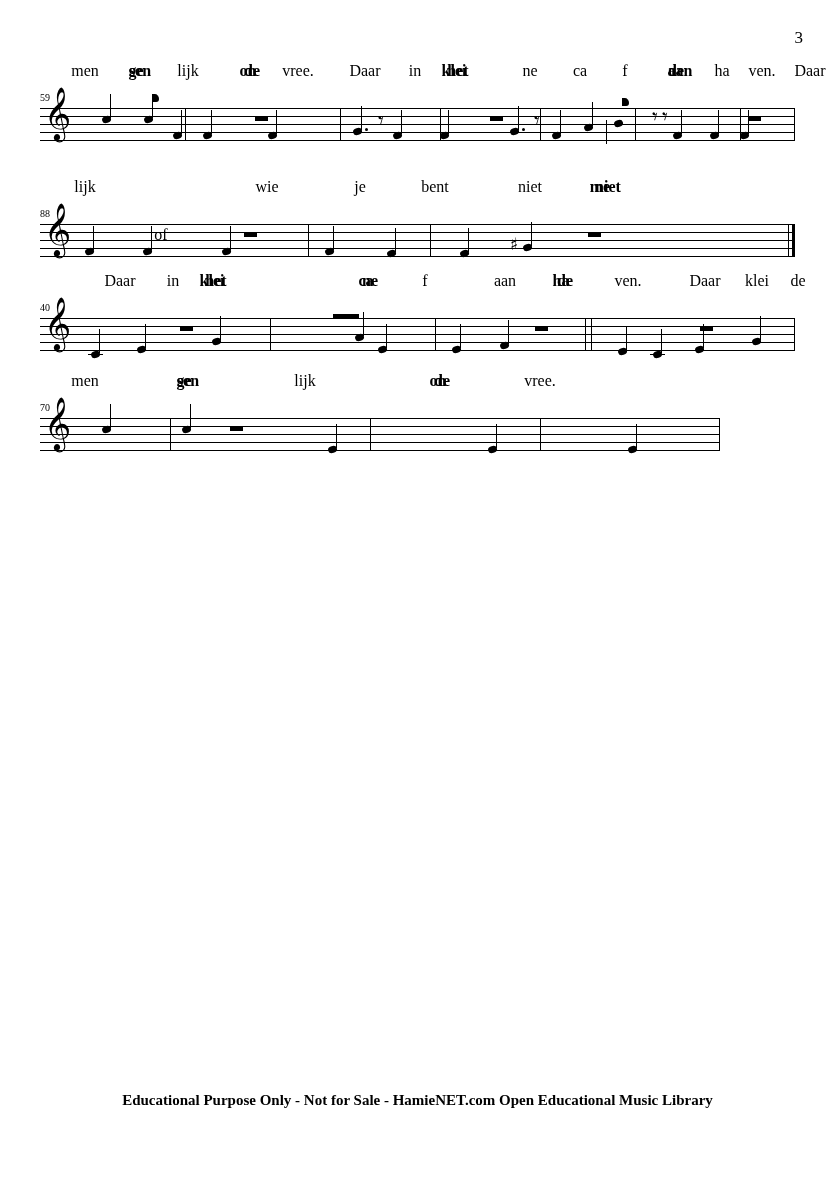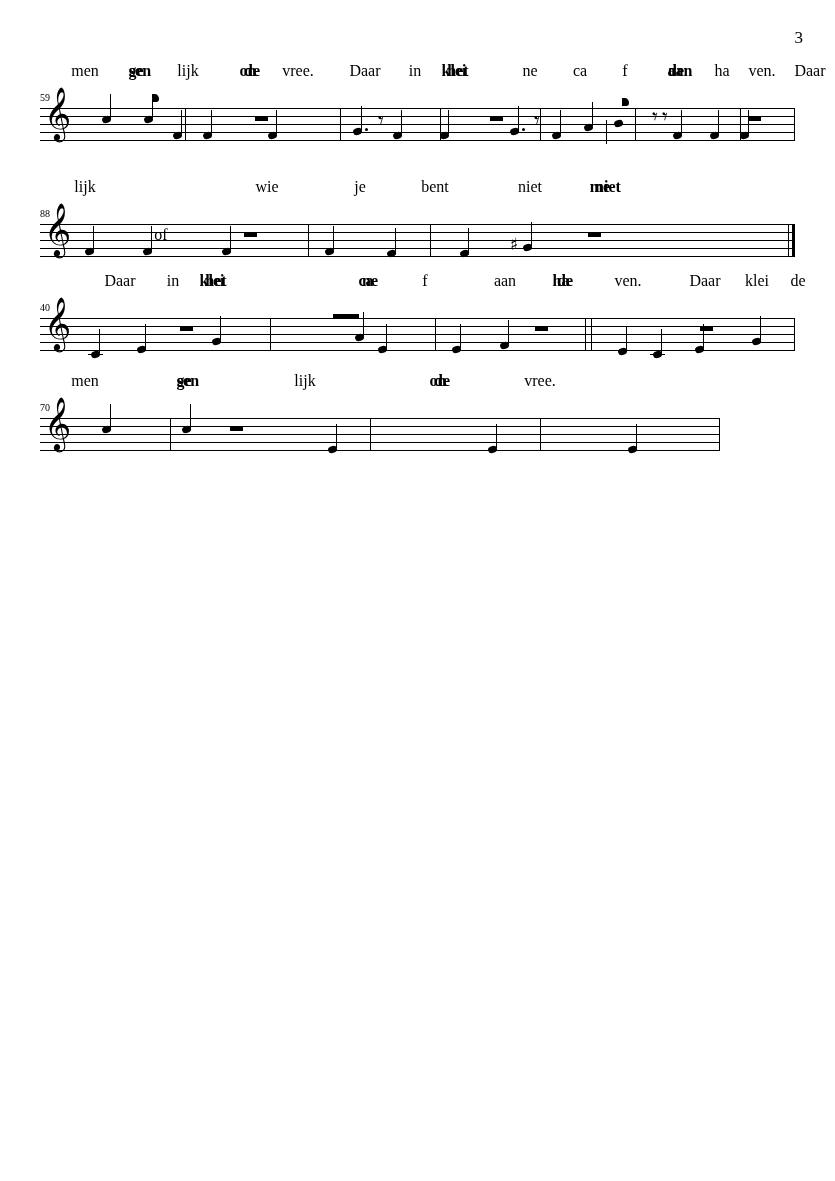--- a/index.html
+++ b/index.html
@@ -414,13 +414,14 @@
       <span class="note" style="left:588px; top:42px;"></span>
       <span class="stem" style="left:596px; top:20px;"></span>
 
       <span class="barline" style="left:130px;"></span>
       <span class="barline" style="left:330px;"></span>
       <span class="barline" style="left:500px;"></span>
       <span class="barline" style="left:679px;"></span>
     </div>
   </div>
 
+  <div class="footer">Educational Purpose Only - Not for Sale - HamieNET.com Open Educational Music Library</div>
 </div>
 
 </body></html>

